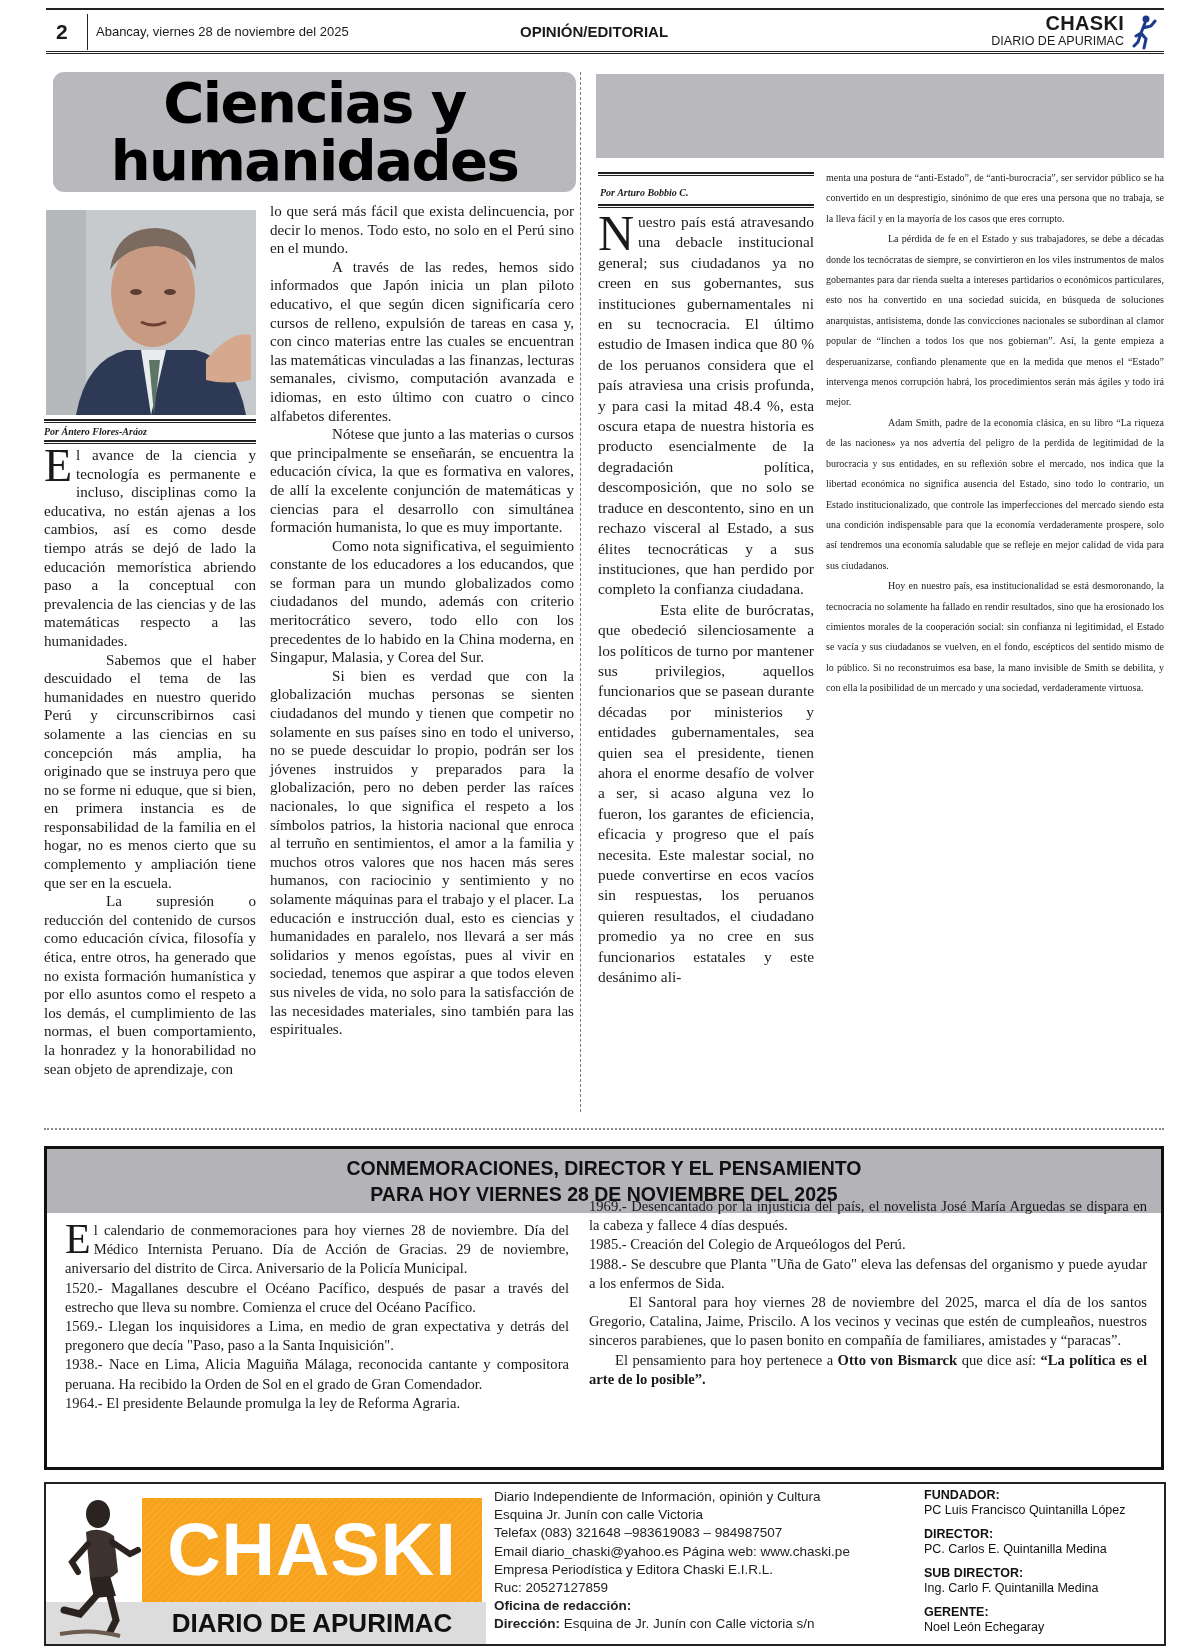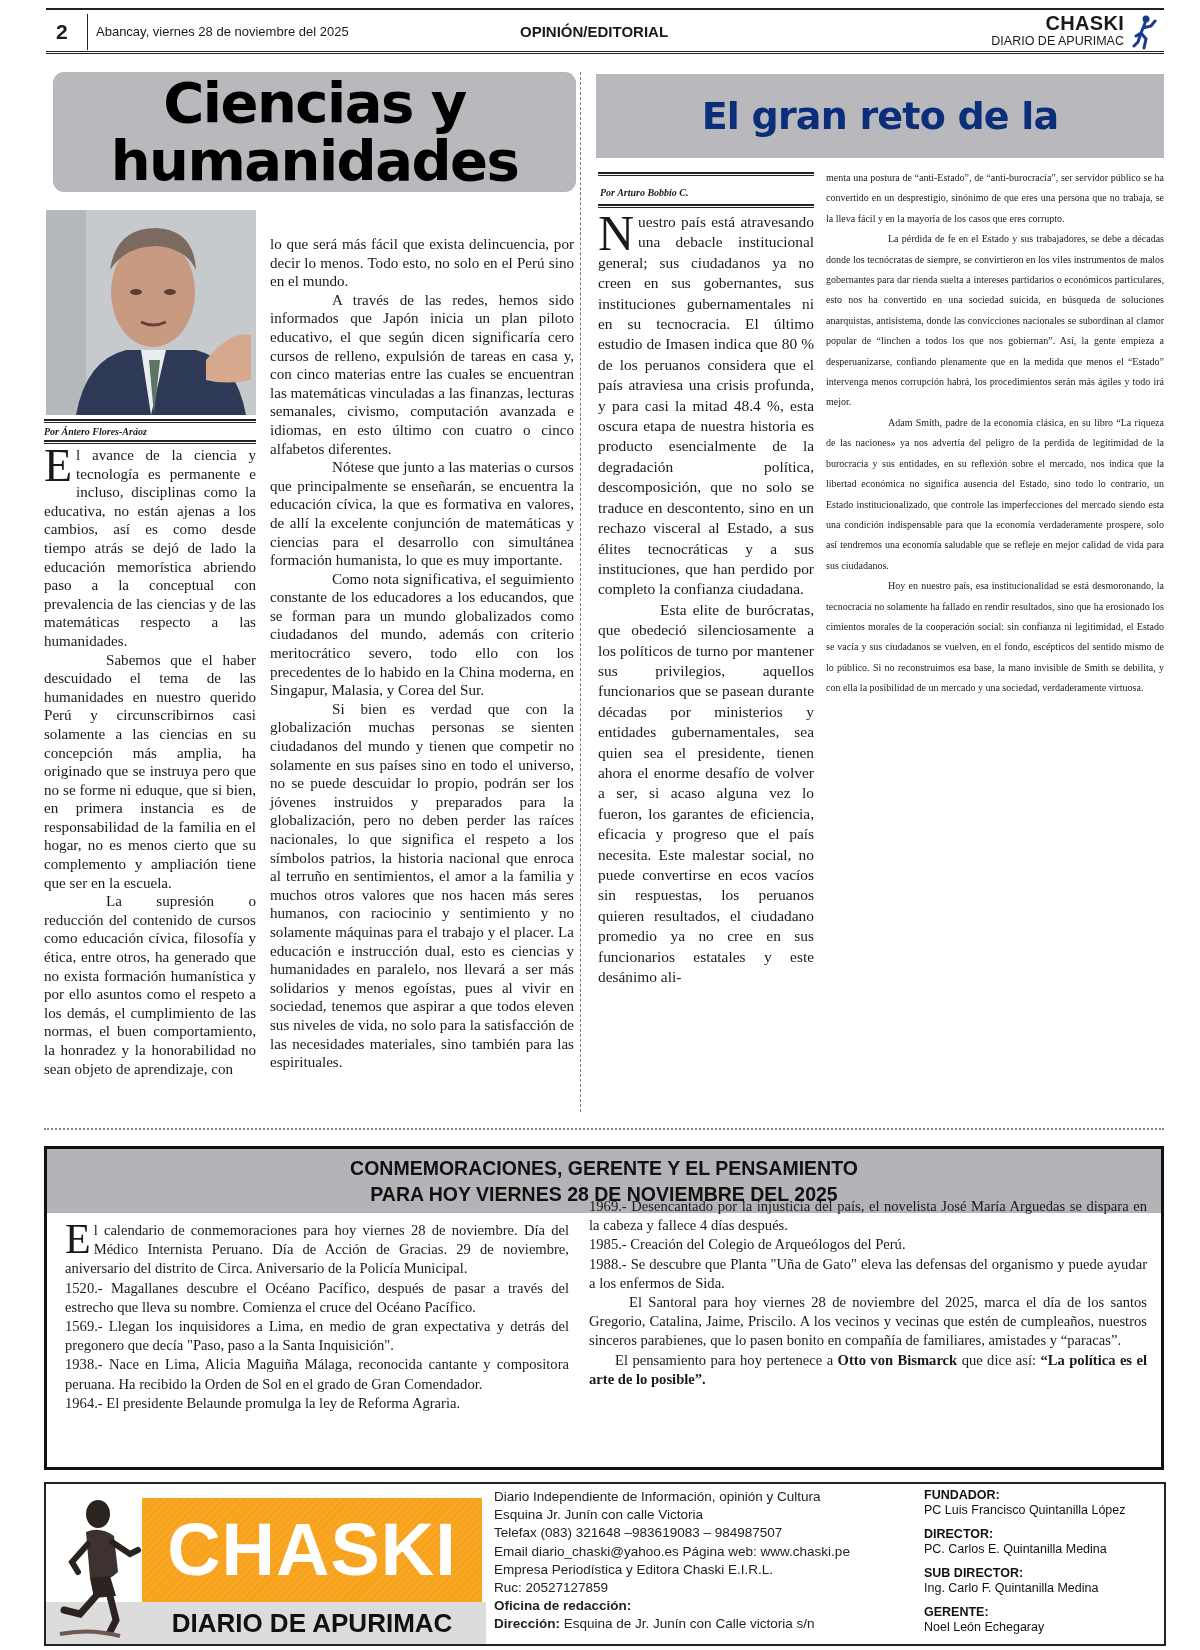--- a/index.html
+++ b/index.html
@@ -107,33 +107,33 @@
 <div class="byline-rule" style="left:44px; top:419px; width:212px;"></div>
 <div class="byline" style="left:44px; top:426px;">Por Ántero Flores-Aráoz</div>
 <div class="byline-rule" style="left:44px; top:440px; width:212px;"></div>
 
 <div class="col" style="left:44px; top:446px; width:212px;">
   <p><span class="dropcap">E</span><span>l avance de la ciencia y tecnología es permanente e incluso, disciplinas como la educativa, no están ajenas a los cambios, así es como desde tiempo atrás se dejó de lado la educación memorística abriendo paso a la conceptual con prevalencia de las ciencias y de las matemáticas respecto a las humanidades.</span></p>
   <p class="ind">Sabemos que el haber descuidado el tema de las humanidades en nuestro querido Perú y circunscribirnos casi solamente a las ciencias en su concepción más amplia, ha originado que se instruya pero que no se forme ni eduque, que si bien, en primera instancia es de responsabilidad de la familia en el hogar, no es menos cierto que su complemento y ampliación tiene que ser en la escuela.</p>
   <p class="ind">La supresión o reducción del contenido de cursos como educación cívica, filosofía y ética, entre otros, ha generado que no exista formación humanística y por ello asuntos como el respeto a los demás, el cumplimiento de las normas, el buen comportamiento, la honradez y la honorabilidad no sean objeto de aprendizaje, con</p>
 </div>
 
-<div class="col" style="left:270px; top:202px; width:304px;margin-top:33px;">
+<div class="col" style="left:270px; top:202px; width:304px;">
   <p>lo que será más fácil que exista delincuencia, por decir lo menos. Todo esto, no solo en el Perú sino en el mundo.</p>
   <p class="ind">A través de las redes, hemos sido informados que Japón inicia un plan piloto educativo, el que según dicen significaría cero cursos de relleno, expulsión de tareas en casa y, con cinco materias entre las cuales se encuentran las matemáticas vinculadas a las finanzas, lecturas semanales, civismo, computación avanzada e idiomas, en esto último con cuatro o cinco alfabetos diferentes.</p>
   <p class="ind">Nótese que junto a las materias o cursos que principalmente se enseñarán, se encuentra la educación cívica, la que es formativa en valores, de allí la excelente conjunción de matemáticas y ciencias para el desarrollo con simultánea formación humanista, lo que es muy importante.</p>
   <p class="ind">Como nota significativa, el seguimiento constante de los educadores a los educandos, que se forman para un mundo globalizados como ciudadanos del mundo, además con criterio meritocrático severo, todo ello con los precedentes de lo habido en la China moderna, en Singapur, Malasia, y Corea del Sur.</p>
   <p class="ind">Si bien es verdad que con la globalización muchas personas se sienten ciudadanos del mundo y tienen que competir no solamente en sus países sino en todo el universo, no se puede descuidar lo propio, podrán ser los jóvenes instruidos y preparados para la globalización, pero no deben perder las raíces nacionales, lo que significa el respeto a los símbolos patrios, la historia nacional que enroca al terruño en sentimientos, el amor a la familia y muchos otros valores que nos hacen más seres humanos, con raciocinio y sentimiento y no solamente máquinas para el trabajo y el placer.        La educación e instrucción dual, esto es ciencias y humanidades en paralelo, nos llevará a ser más solidarios y menos egoístas, pues al vivir en sociedad, tenemos que aspirar a que todos eleven sus niveles de vida, no solo para la satisfacción de las necesidades materiales, sino también para las espirituales.</p>
 </div>
 
 <div class="v-rule"></div>
 
 <div class="title-box title-right">
   <h1>
-    <span>El gran reto de la</span><br>
+    <br>
   </h1>
 </div>
 
 <div class="byline-rule" style="left:598px; top:172px; width:216px;"></div>
 <div class="byline" style="left:600px; top:187px;">Por Arturo Bobbio C.</div>
 <div class="byline-rule" style="left:598px; top:204px; width:216px;"></div>
 
 <div class="col" style="left:598px; top:212px; width:216px; font-size:15.4px; line-height:20.4px;">
   <p><span class="dropcap" style="font-size:50px; line-height:38px;">N</span><span>uestro país está atravesando una debacle institucional general; sus ciudadanos ya no creen en sus gobernantes, sus instituciones gubernamentales ni en su tecnocracia. El último estudio de Imasen indica que 80 % de los peruanos considera que el país atraviesa una crisis profunda, y para casi la mitad 48.4 %, esta oscura etapa de nuestra historia es producto esencialmente de la degradación política, descomposición, que no solo se traduce en descontento, sino en un rechazo visceral al Estado, a sus élites tecnocráticas y a sus instituciones, que han perdido por completo la confianza ciudadana.</span></p>
   <p class="ind">Esta elite de burócratas, que obedeció silenciosamente a los políticos de turno por mantener sus privilegios, aquellos funcionarios que se pasean durante décadas por ministerios y entidades gubernamentales, sea quien sea el presidente, tienen ahora el enorme desafío de volver a ser, si acaso alguna vez lo fueron, los garantes de eficiencia, eficacia y progreso que el país necesita. Este malestar social, no puede convertirse en ecos vacíos sin respuestas, los peruanos quieren resultados, el ciudadano promedio ya no cree en sus funcionarios estatales y este desánimo ali-</p>
@@ -143,21 +143,21 @@
   <p>menta una postura de “anti-Estado”, de “anti-burocracia”, ser servidor público se ha convertido en un desprestigio, sinónimo de que eres una persona que no trabaja, se la lleva fácil y en la mayoría de los casos que eres corrupto.</p>
   <p class="ind">La pérdida de fe en el Estado y sus trabajadores, se debe a décadas donde los tecnócratas de siempre, se convirtieron en los viles instrumentos de malos gobernantes para dar rienda suelta a intereses partidarios o económicos particulares, esto nos ha convertido en una sociedad suicida, en búsqueda de soluciones anarquistas, antisistema, donde las convicciones nacionales se subordinan al clamor popular de “linchen a todos los que nos gobiernan”. Así, la gente empieza a desperuanizarse, confiando plenamente que en la medida que menos el “Estado” intervenga menos corrupción habrá, los procedimientos serán más ágiles y todo irá mejor.</p>
   <p class="ind">Adam Smith, padre de la economía clásica, en su libro “La riqueza de las naciones» ya nos advertía del peligro de la perdida de legitimidad de la burocracia y sus entidades, en su reflexión sobre el mercado, nos indica que la libertad económica no significa ausencia del Estado, sino todo lo contrario, un Estado institucionalizado, que controle las imperfecciones del mercado siendo esta una condición indispensable para que la economía verdaderamente prospere, solo así tendremos una economía saludable que se refleje en mejor calidad de vida para sus ciudadanos.</p>
   <p class="ind">Hoy en nuestro país, esa institucionalidad se está desmoronando, la tecnocracia no solamente ha fallado en rendir resultados, sino que ha erosionado los cimientos morales de la cooperación social: sin confianza ni legitimidad, el Estado se vacía y sus ciudadanos se vuelven, en el fondo, escépticos del sentido mismo de lo público. Si no reconstruimos esa base, la mano invisible de Smith se debilita, y con ella la posibilidad de un mercado y una sociedad, verdaderamente virtuosa.</p>
 </div>
 
 <div class="h-rule-dotted"></div>
 
 <div class="conm-box">
   <div class="conm-head">
-    <div>CONMEMORACIONES, GERENTE Y EL PENSAMIENTO</div>
+    <div>CONMEMORACIONES, DIRECTOR Y EL PENSAMIENTO</div>
     <div>PARA  HOY VIERNES 28 DE NOVIEMBRE DEL 2025</div>
   </div>
   <div class="conm-col" style="left:18px; width:504px;">
     <p><span class="conm-drop">E</span><span>l calendario de conmemoraciones para hoy viernes 28 de noviembre. Día del Médico Internista Peruano. Día de Acción de Gracias.  29 de noviembre, aniversario del distrito de Circa. Aniversario de la Policía Municipal.</span></p>
     <p> 1520.- Magallanes descubre el Océano Pacífico, después de pasar a través del estrecho que lleva su nombre. Comienza el cruce del Océano Pacífico.</p>
     <p> 1569.- Llegan los inquisidores a Lima, en medio de gran expectativa y detrás del pregonero que decía "Paso, paso a la Santa Inquisición".</p>
     <p>1938.- Nace en Lima, Alicia Maguiña Málaga, reconocida cantante y compositora peruana. Ha recibido la Orden de Sol en el grado de Gran Comendador.</p>
     <p> 1964.- El presidente Belaunde promulga la ley de Reforma Agraria.</p>
   </div>
   <div class="conm-col" style="left:542px; width:558px; top:48px;">

